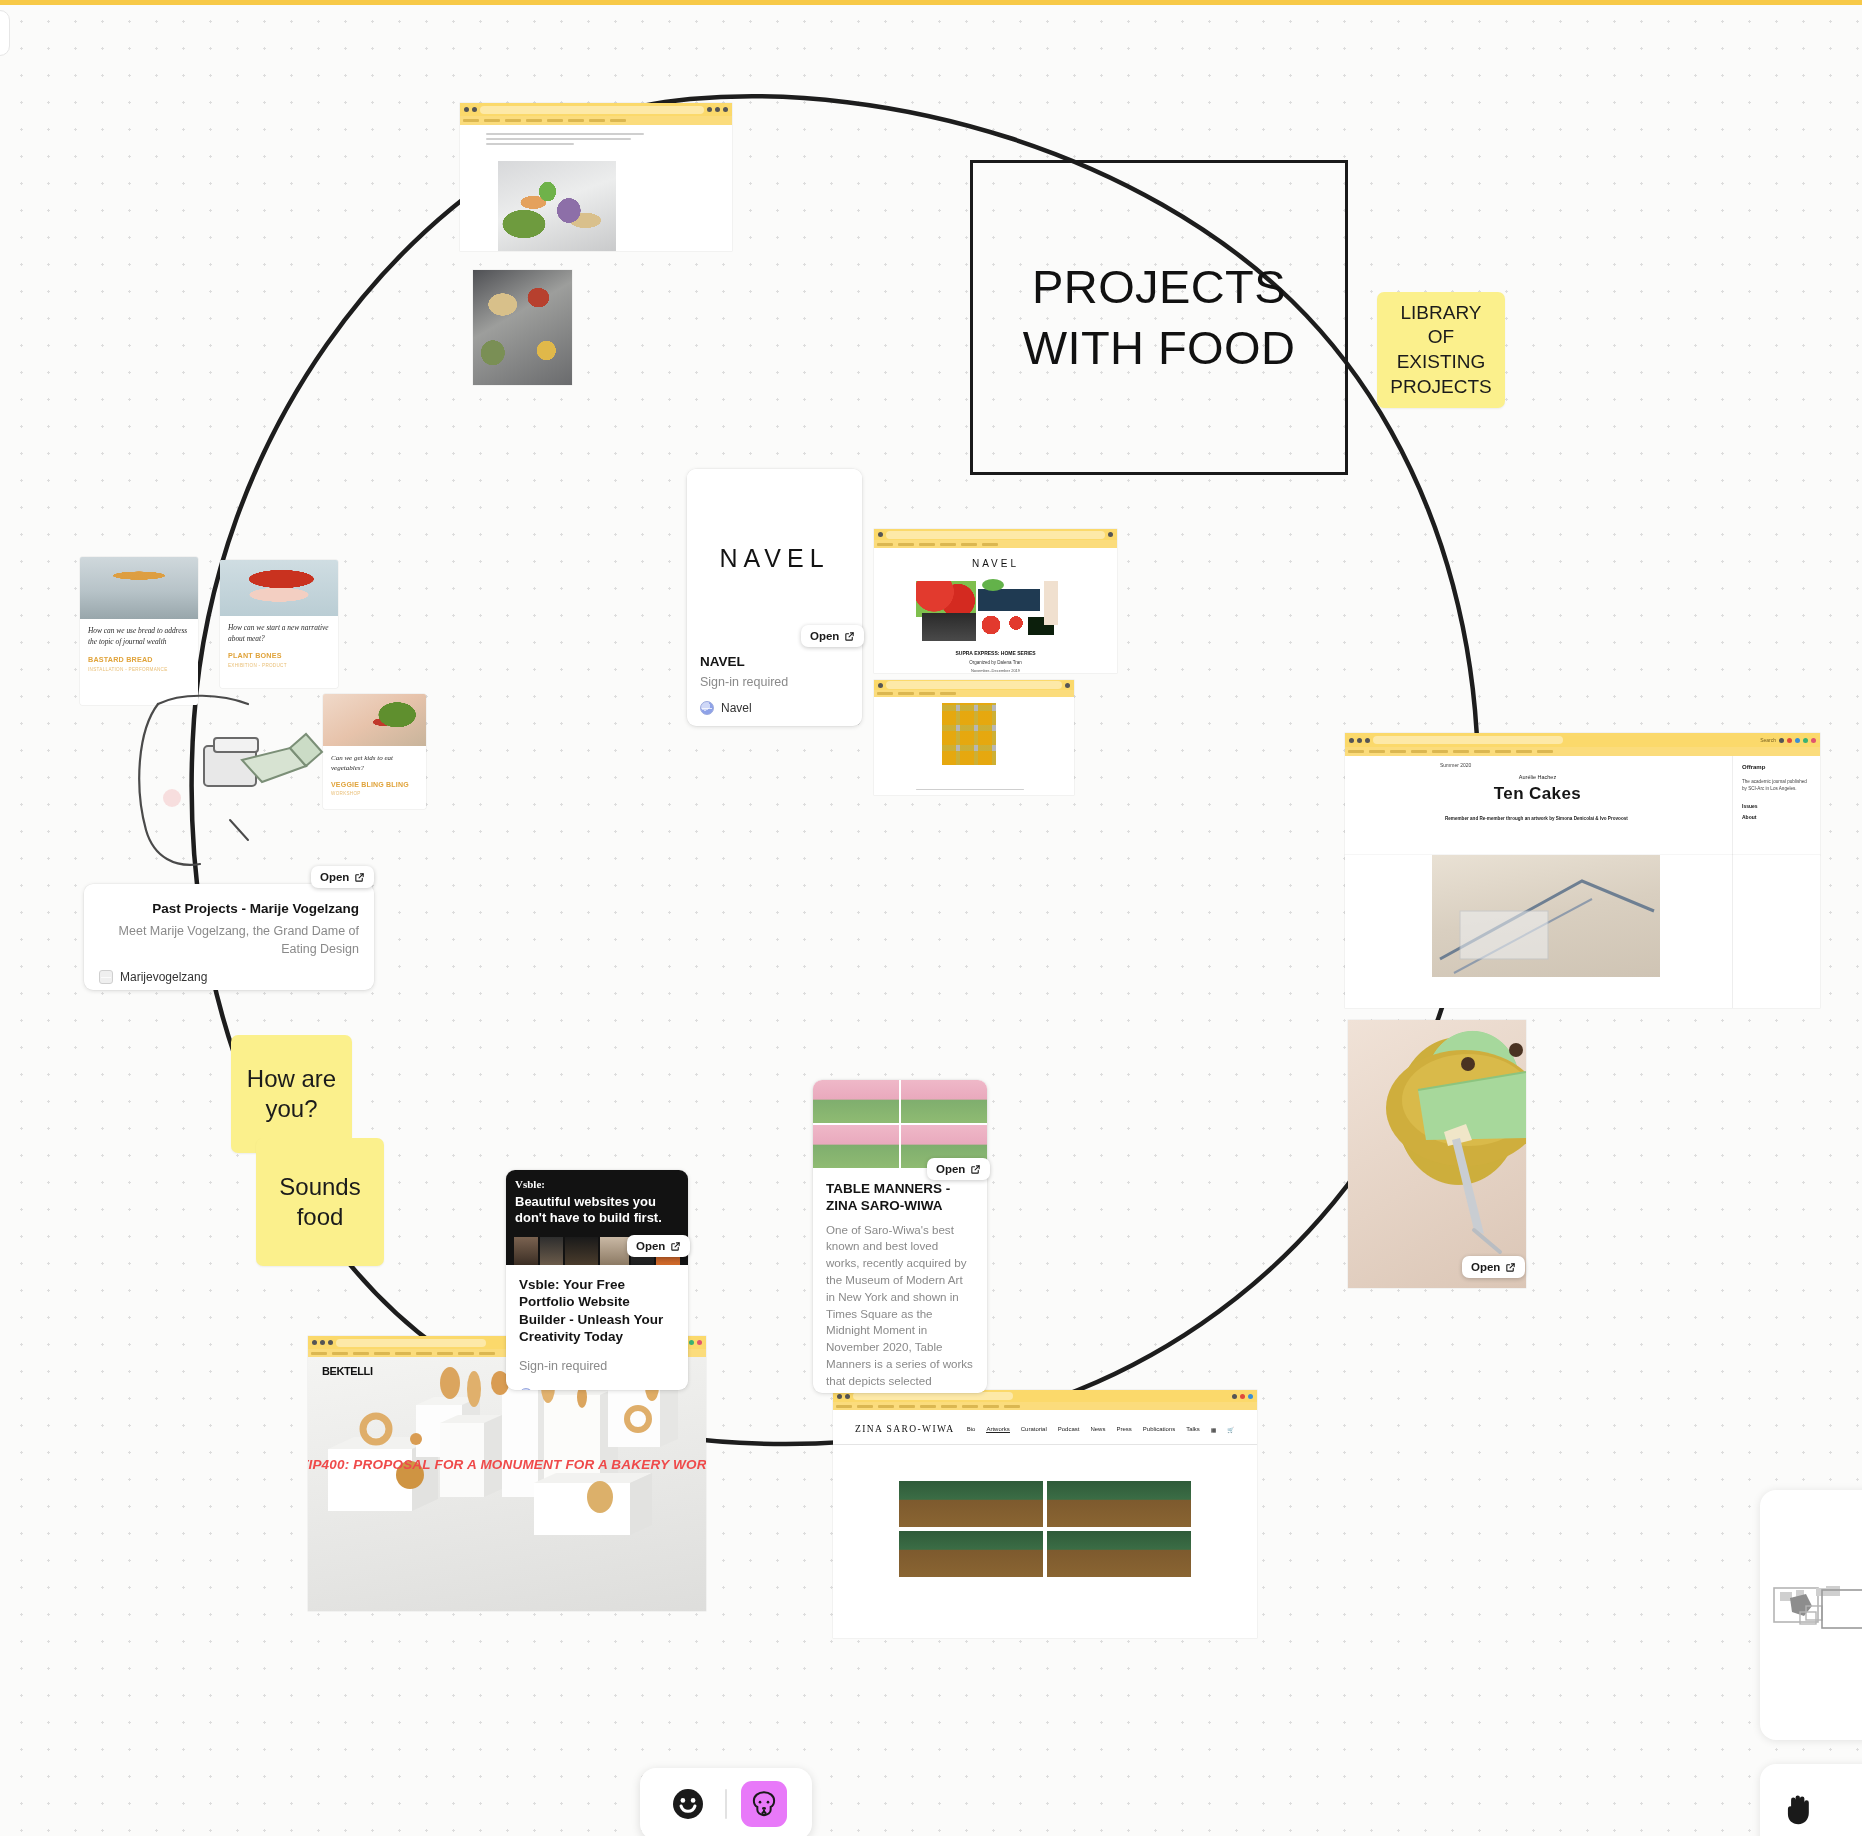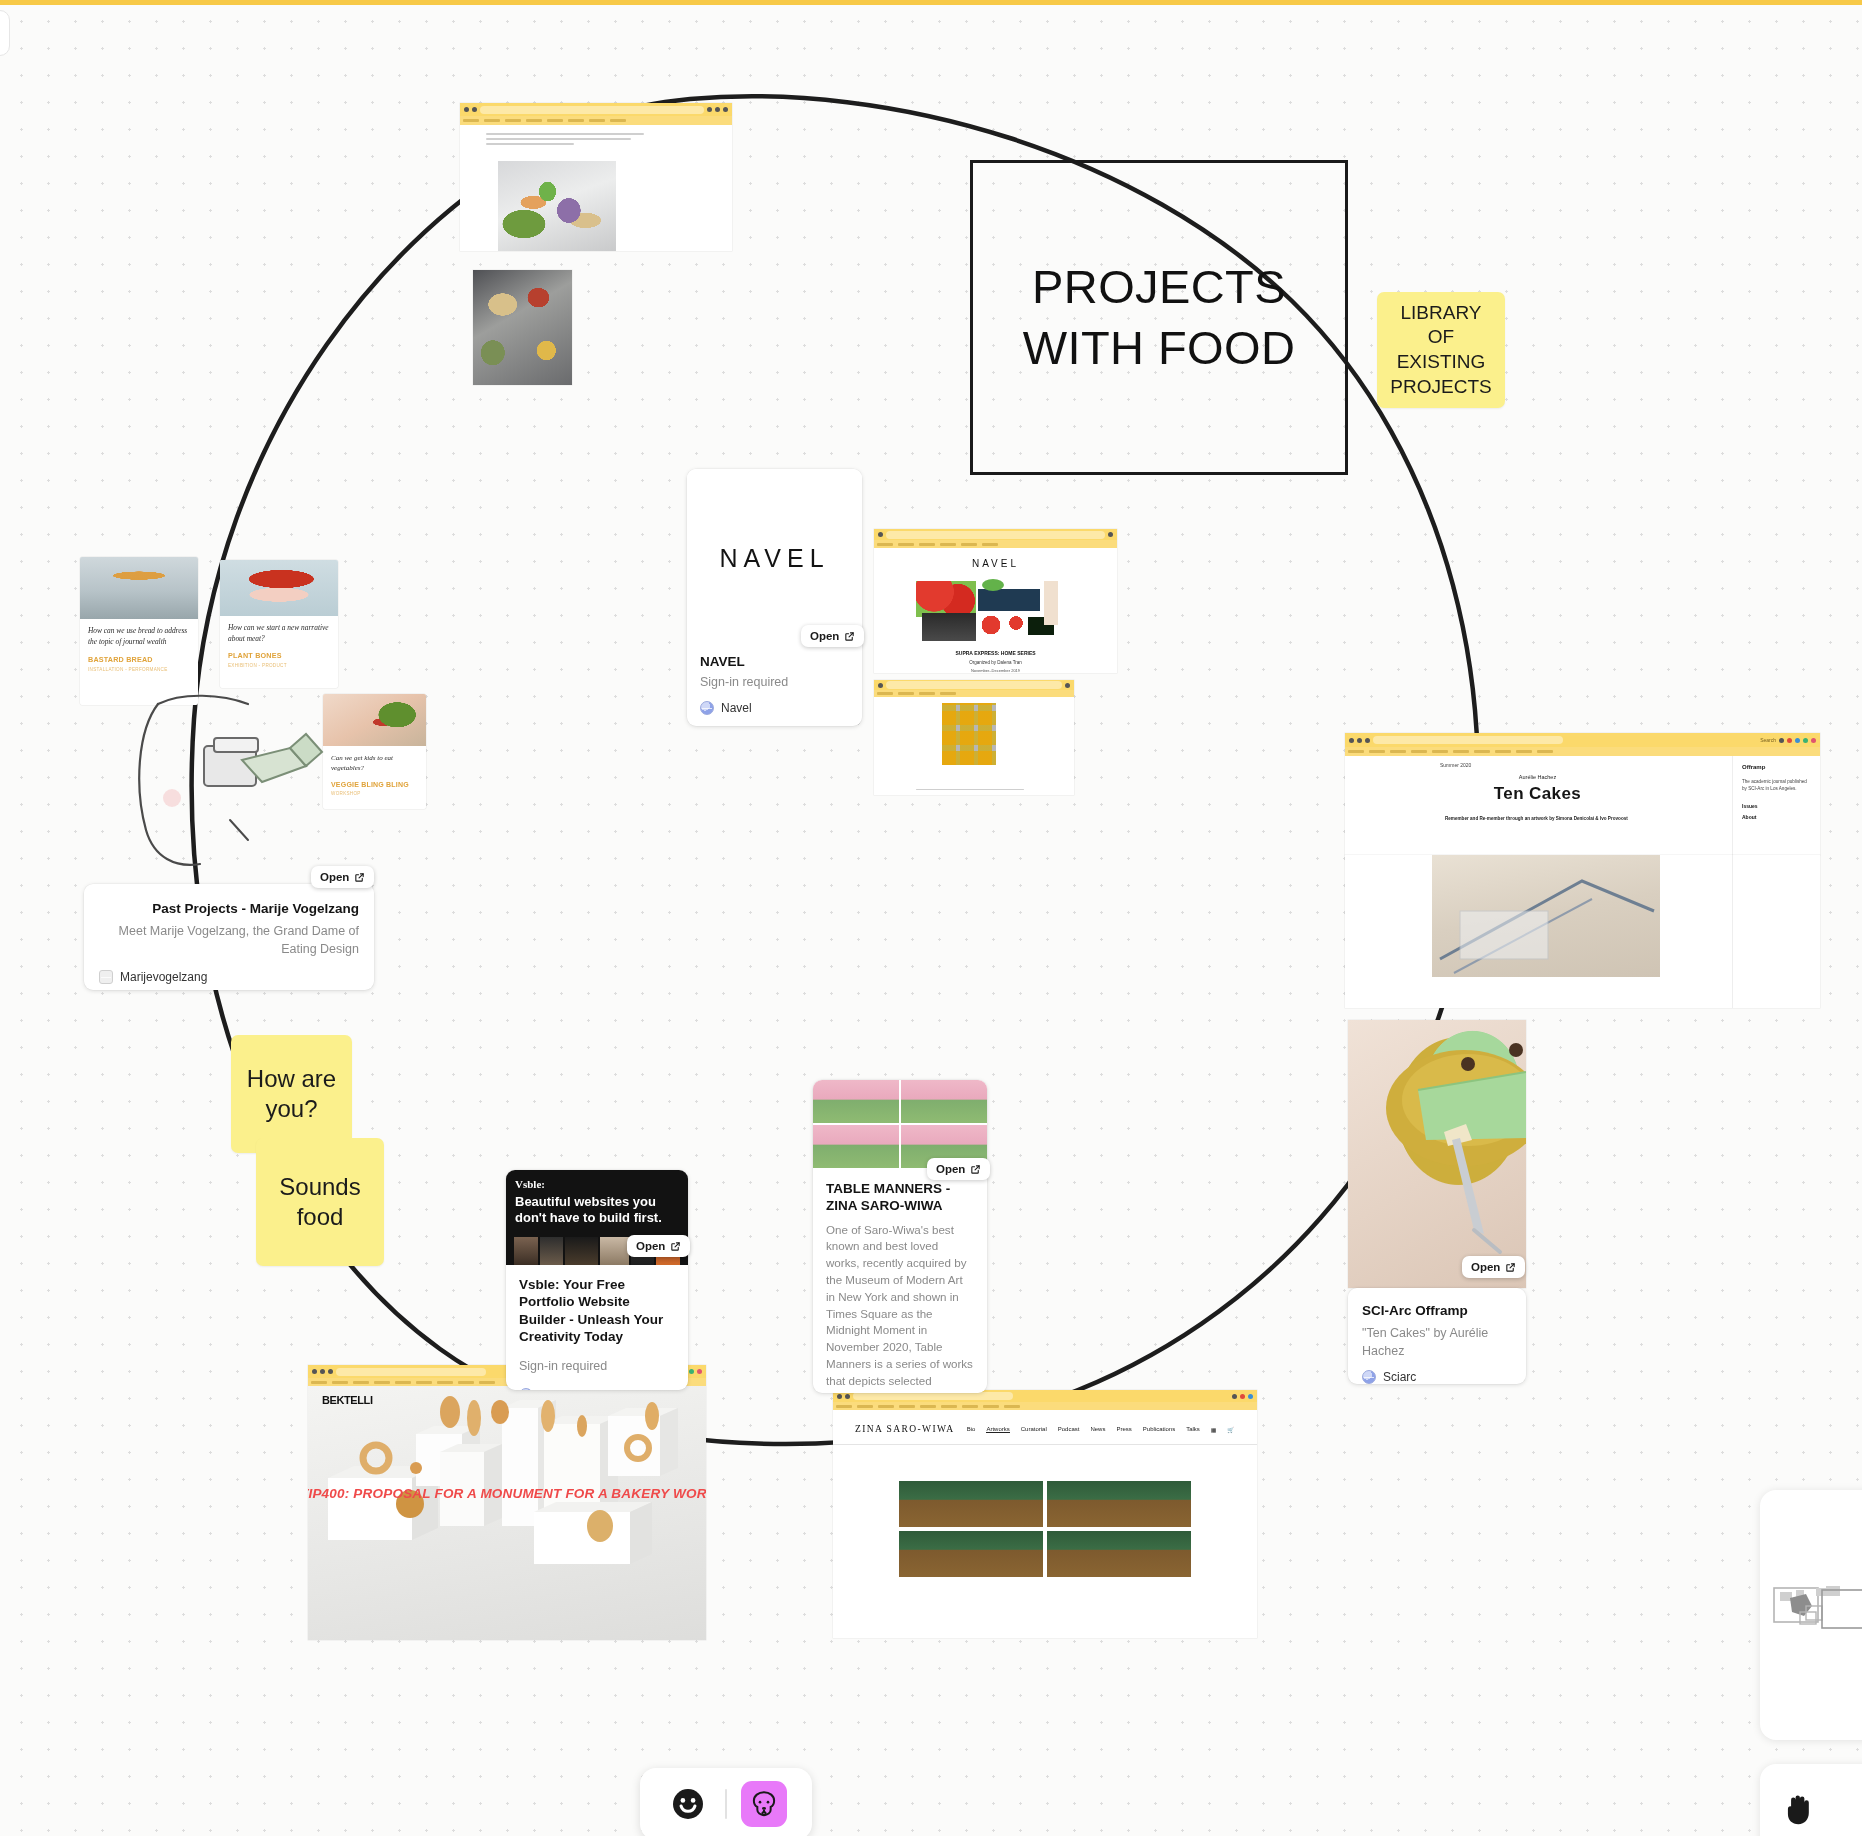--- a/index.html
+++ b/index.html
@@ -424,30 +424,20 @@
         <path d="M70 70 L178 52 L178 118 L78 120 Z" fill="#a7d89b"></path>
         <path d="M70 70 L178 52" stroke="#8cc47f" stroke-width="2" fill="none"></path>
         <circle cx="120" cy="44" r="7" fill="#4a3322"></circle>
         <circle cx="168" cy="30" r="7" fill="#4a3322"></circle>
         <path d="M96 112 L118 104 L124 120 L100 126 Z" fill="#f0e6c8"></path>
         <path d="M104 120 L126 210 L136 214 L112 118 Z" fill="#c9cdd2"></path>
         <path d="M126 210 L152 232" stroke="#b9bdc2" stroke-width="4" fill="none" stroke-linecap="round"></path>
       </svg>
     </div>
   </div>
-  <div class="bm-card" style="left:1348px; top:1288px; width:178px; height:96px;">
-    <div class="bm-body" style="padding:14px 14px 12px 14px;">
-      <div class="bm-title">SCI-Arc Offramp</div>
-      <div class="bm-desc">"Ten Cakes" by Aurélie Hachez</div>
-      <div class="bm-src" style="margin-top:9px;">
-        <span class="favicon"></span>
-        <span class="bm-src-label">Sciarc</span>
-      </div>
-    </div>
-  </div>
   <div class="open-btn" style="left:1462px; top:1256px;">
     <span>Open</span>
     <svg viewBox="0 0 24 24" fill="none" stroke="#1a1a1a" stroke-width="2.4" stroke-linecap="round" stroke-linejoin="round">
         <path d="M14 4h6v6"></path>
         <path d="M20 4L11 13"></path>
         <path d="M18 14v5a1 1 0 0 1-1 1H5a1 1 0 0 1-1-1V7a1 1 0 0 1 1-1h5"></path>
       </svg>
   </div>
 
   <div class="bm-card" style="left:506px; top:1170px; width:182px; height:220px;">
@@ -495,21 +485,21 @@
   </div>
   <div class="open-btn" style="left:927px; top:1158px;">
     <span>Open</span>
     <svg viewBox="0 0 24 24" fill="none" stroke="#1a1a1a" stroke-width="2.4" stroke-linecap="round" stroke-linejoin="round">
         <path d="M14 4h6v6"></path>
         <path d="M20 4L11 13"></path>
         <path d="M18 14v5a1 1 0 0 1-1 1H5a1 1 0 0 1-1-1V7a1 1 0 0 1 1-1h5"></path>
       </svg>
   </div>
 
-  <div class="shot" style="left:308px; top:1365px; width:398px; height:275px;">
+  <div class="shot" style="left:308px; top:1336px; width:398px; height:275px;">
     <div class="chrome-bar" style="height:13px;">
       <span class="dot"></span>
         <span class="dot"></span>
         <span class="dot"></span>
       <div class="urlpill" style="max-width:150px;"></div>
       <div style="flex:1"></div>
       <span class="dot"></span>
         <span class="dot" style="background:#e04a3a;"></span>
       <span class="dot" style="background:#3b8fd4;"></span>
         <span class="dot" style="background:#3bb273;"></span>

